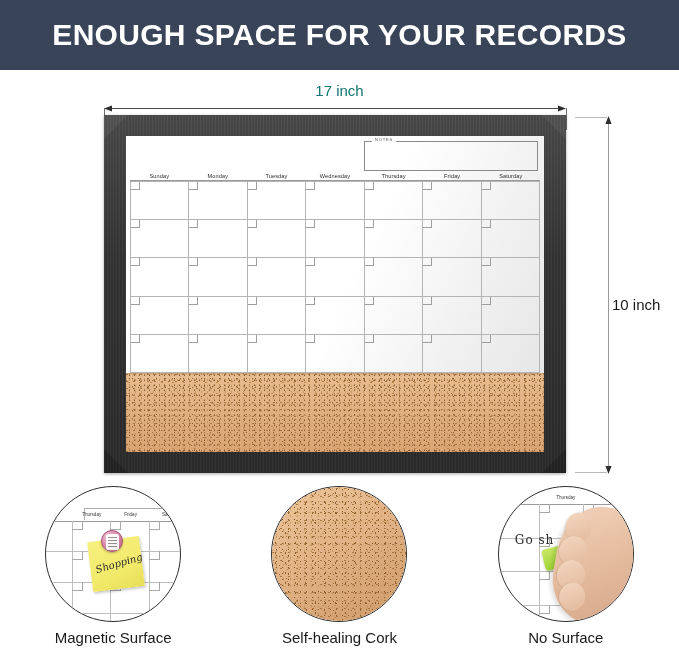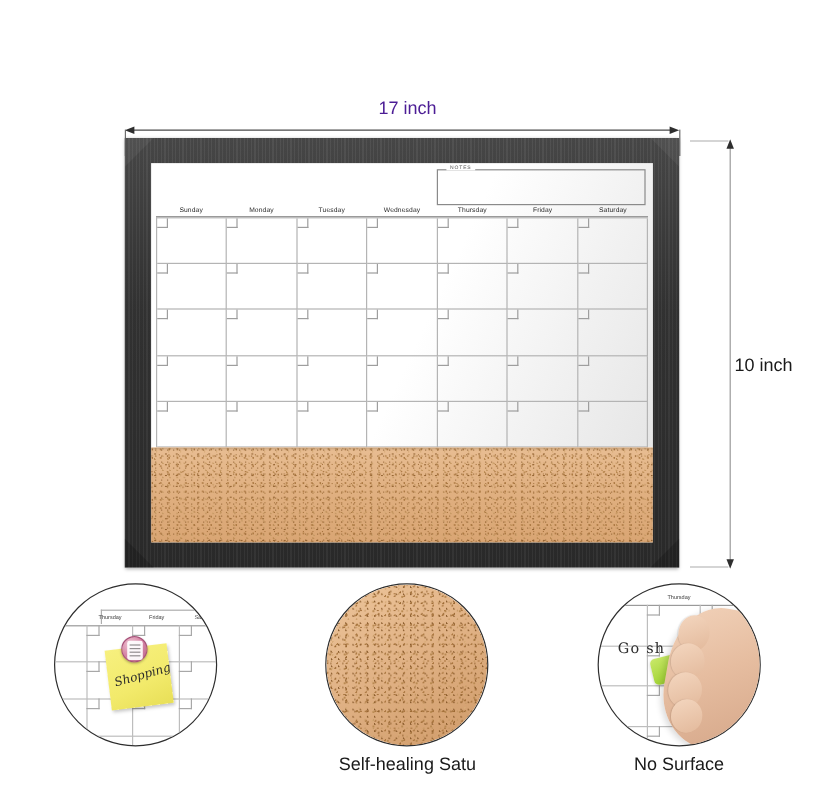--- a/index.html
+++ b/index.html
@@ -22,21 +22,21 @@
     font-size: 30px;
     font-weight: bold;
     letter-spacing: 0.3px;
     white-space: nowrap;
     font-family: "Liberation Sans", sans-serif;
   }
 
   
   .dim-w-label {
     position: absolute; left: 0; top: 82px; width: 679px;
-    text-align: center; font-size: 15px; color: #4c1d95;
+    text-align: center; font-size: 15px; color: #0f766e;
   }
   .dim-w-arrow {
     position: absolute; left: 104px; top: 104px; width: 462px; height: 9px;
   }
   .dim-tick-left {
     position: absolute; left: 104px; top: 108px; width: 1px; height: 22px;
     background: #6d6d6d;
   }
   .dim-tick-right {
     position: absolute; left: 566px; top: 108px; width: 1px; height: 22px;
@@ -258,20 +258,23 @@
     position: absolute; border-radius: 50%;
     background: linear-gradient(150deg, #f4d7c0 0%, #e2b89a 100%);
     box-shadow: -1px 0 1px rgba(0,0,0,0.10);
   }
 </style>
 </head>
 <body>
 
 <div id="page">
 
+  <div class="banner">
+    <div class="banner-title">ENOUGH SPACE FOR YOUR RECORDS</div>
+  </div>
 
   <div class="dim-w-label">17 inch</div>
   <svg class="dim-w-arrow" viewBox="0 0 462 9" width="462" height="9">
     <line x1="5" y1="4.5" x2="457" y2="4.5" stroke="#4a4a4a" stroke-width="1"></line>
     <polygon points="0,4.5 8,1.4 8,7.6" fill="#2e2e2e"></polygon>
     <polygon points="462,4.5 454,1.4 454,7.6" fill="#2e2e2e"></polygon>
   </svg>
   <div class="dim-tick-left"></div>
   <div class="dim-tick-right"></div>
 
@@ -468,27 +471,28 @@
         </div>
         <div class="magnet">
           <div class="magnet-inner">
             <div class="magnet-line" style="top:3px"></div>
             <div class="magnet-line" style="top:6px"></div>
             <div class="magnet-line" style="top:9px"></div>
             <div class="magnet-line" style="top:12px"></div>
           </div>
         </div>
       </div>
+      <div class="feature-caption">Magnetic Surface</div>
     </div>
 
     <div class="feature">
       <div class="circle">
         <div class="cork-circle"></div>
       </div>
-      <div class="feature-caption">Self-healing Satu</div>
+      <div class="feature-caption">Self-healing Cork</div>
     </div>
 
     <div class="feature">
       <div class="circle">
         <div class="mini-cal">
           <div class="mini-dowline" style="top:13%"></div>
           <div class="mini-dow" style="top:6%; left:50%">Thursday</div>
           <div class="mini-h" style="top:38%"></div>
           <div class="mini-h" style="top:63%"></div>
           <div class="mini-h" style="top:88%"></div>

